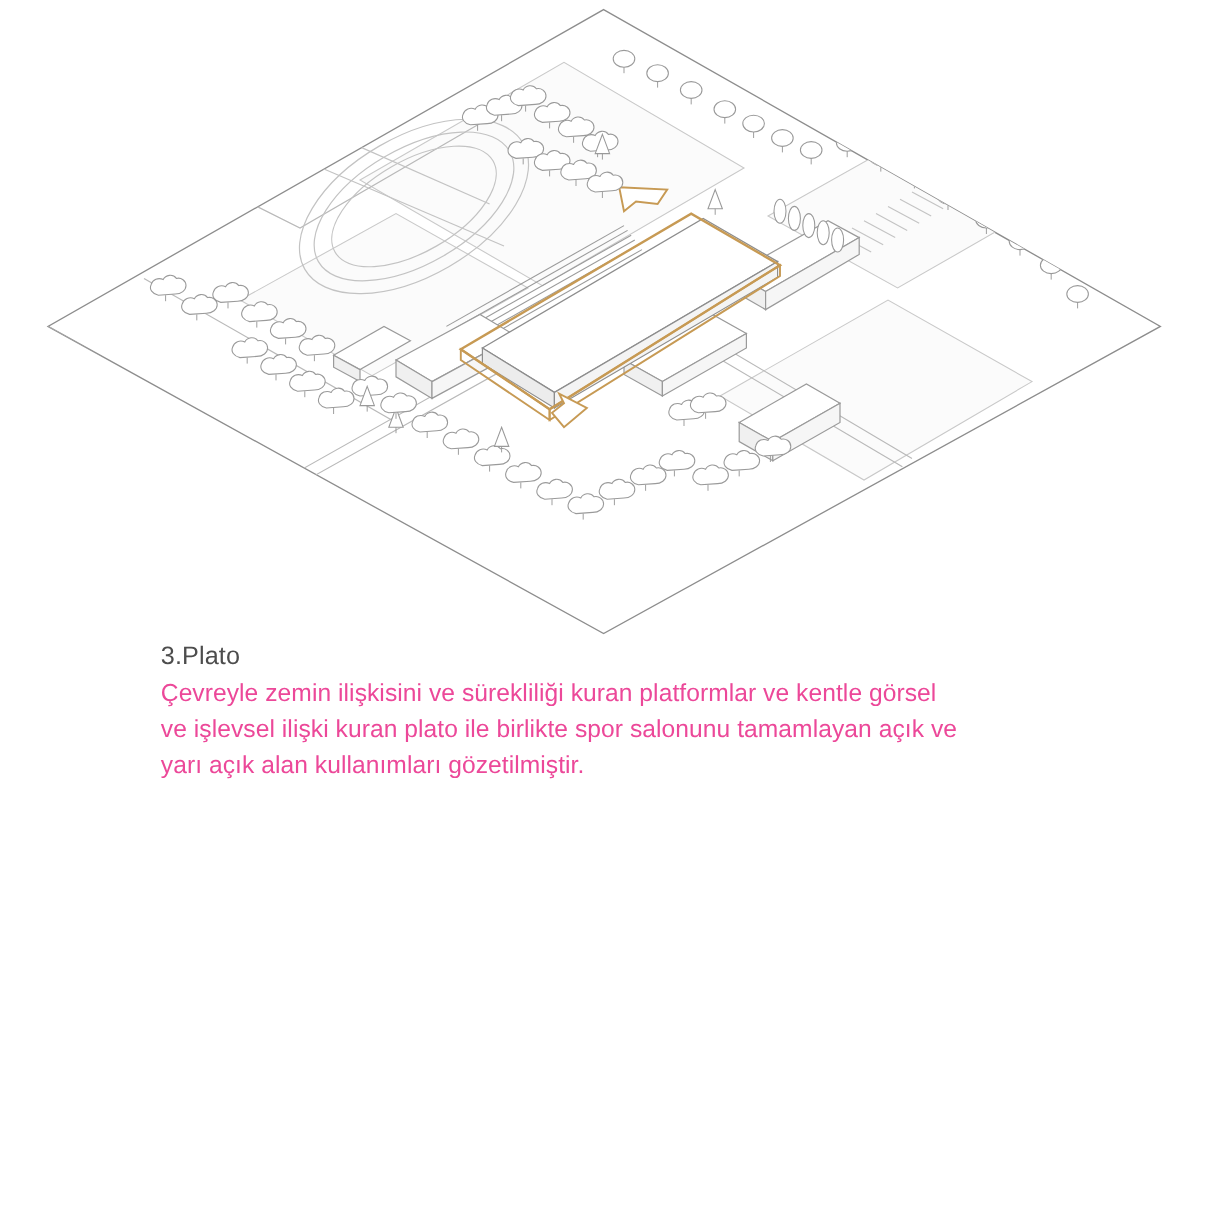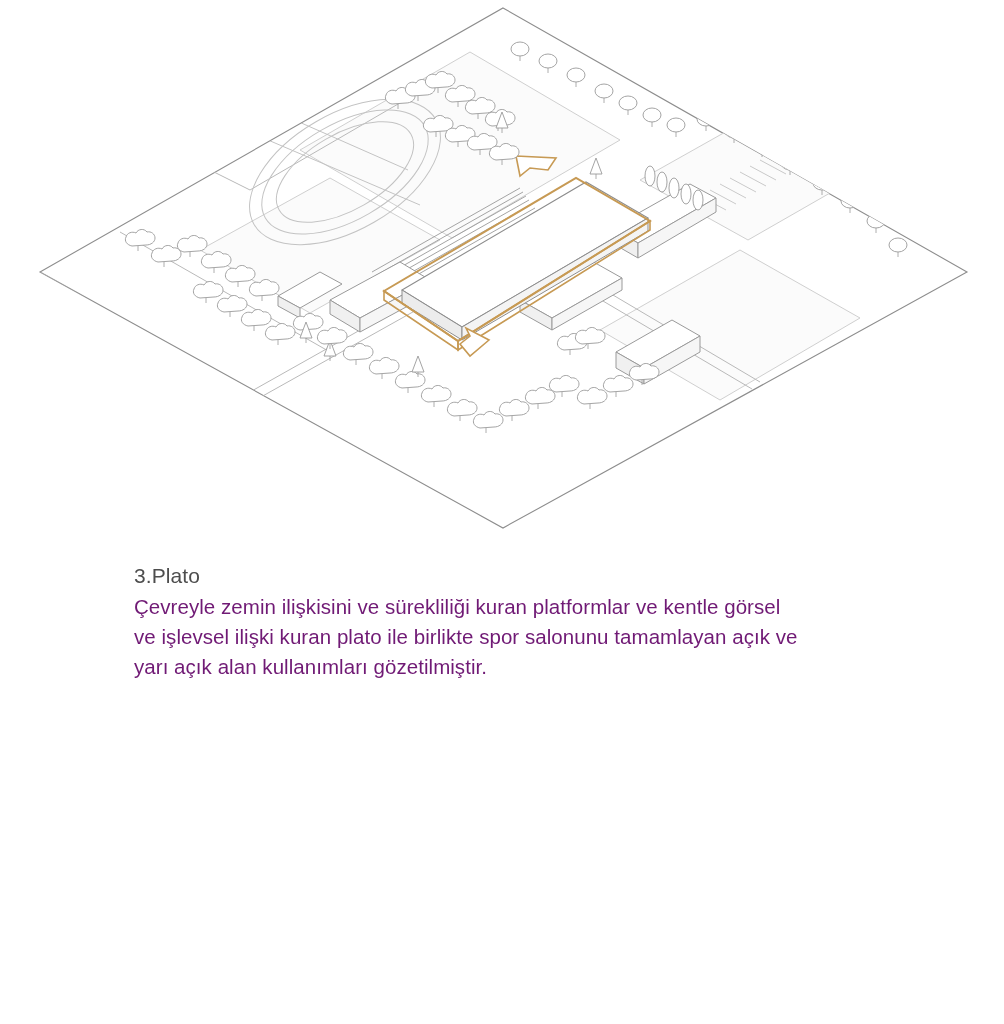--- a/index.html
+++ b/index.html
@@ -32,35 +32,35 @@
   #diagram-svg {
     display: block;
     width: 1004px;
     height: 540px;
   }
 
   
   #caption-block {
     position: absolute;
     left: 134px;
-    top: 562px;
+    top: 533px;
     width: 700px;
   }
   #caption-title {
     font-size: 21px;
     line-height: 28px;
     color: #4d4d4d;
     font-weight: 400;
     margin: 0 0 2px 0;
     letter-spacing: 0.1px;
   }
   #caption-body {
     font-size: 20.5px;
     line-height: 30px;
-    color: #701a75;
+    color: #ec4899;
     font-weight: 400;
     margin: 0;
     letter-spacing: 0.05px;
     max-width: 670px;
   }
 </style>
 </head>
 <body>
 
 <div id="page">

